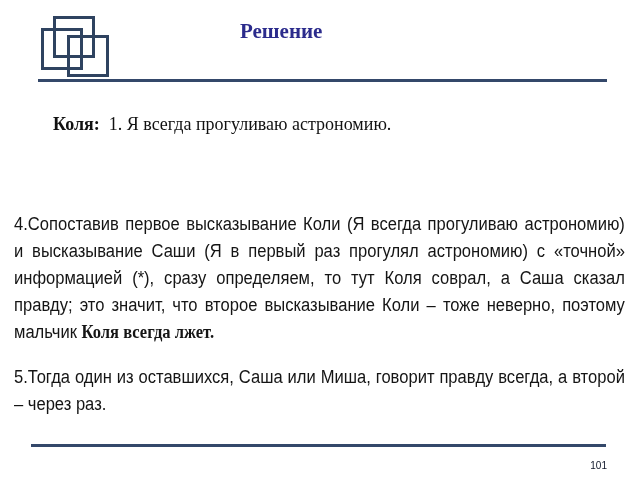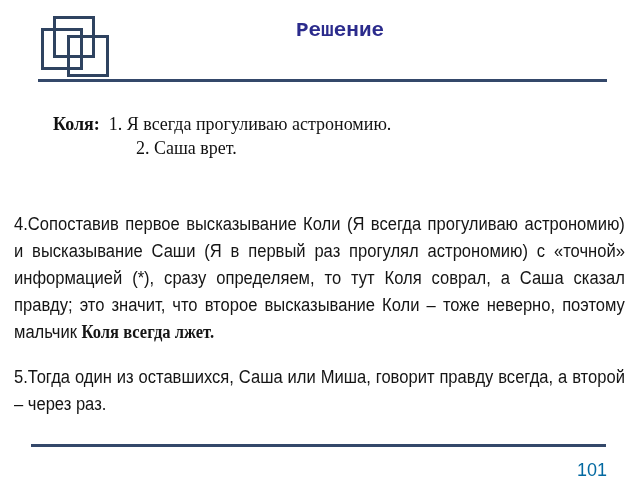--- a/index.html
+++ b/index.html
@@ -23,42 +23,40 @@
     .logo .sq {
       position: absolute;
       border: 3px solid #2f4360;
       box-sizing: border-box;
     }
     .title {
       position: absolute;
       left: 240px;
       top: 18px;
       width: 200px;
-      text-align: center;
       color: #2b2b8c;
       font-weight: bold;
       font-size: 21px;
       line-height: 26px;
-      font-family: Liberation Mono, monospace;
     }
     .rule {
       position: absolute;
       height: 3px;
       background: #34486a;
     }
     .rule.top { left: 38px; top: 79px; width: 569px; }
     .rule.bottom { left: 31px; top: 444px; width: 575px; }
     .dialog {
       position: absolute;
       left: 53px;
       top: 112px;
       font-size: 18px;
       line-height: 24px;
     }
-    .dialog .line { white-space: nowrap; }
+    .dialog .line { white-space: nowrap; text-align: center; }
     .dialog .speaker { font-weight: bold; }
     .dialog .indent { padding-left: 83px; }
     .para {
       position: absolute;
       left: 14px;
       width: 611px;
       font-family: "Liberation Sans", sans-serif;
       font-size: 18px;
       line-height: 27px;
       text-align: justify;
@@ -68,22 +66,22 @@
       width: 664px;
     }
     .para b { font-family: "Liberation Serif", serif; }
     .para.p4 { top: 211px; }
     .para.p5 { top: 364px; }
     .page-num {
       position: absolute;
       right: 33px;
       top: 460px;
       font-family: "Liberation Sans", sans-serif;
-      font-size: 18px;
-      color: #0369a1;
+      font-size: 10px;
+      color: #0f172a;
     }
   </style>
 </head>
 <body>
 
 <div class="logo">
   <div class="sq" style="left:53px; top:16px; width:42px; height:42px;"></div>
   <div class="sq" style="left:41px; top:28px; width:42px; height:42px;"></div>
   <div class="sq" style="left:67px; top:35px; width:42px; height:42px;"></div>
 </div>
@@ -92,23 +90,20 @@
   <div>Решение</div>
 </div>
 
 <div class="rule top"></div>
 
 <div class="dialog">
   <div class="line">
     <span class="speaker">Коля:</span>&nbsp;
     <span>1. Я всегда прогуливаю астрономию.</span>
   </div>
-  <div class="line indent">
-    <span>2. Саша врет.</span>
-  </div>
 </div>
 
 <div class="para p4">
   <span>4.Сопоставив первое высказывание Коли (Я всегда прогуливаю астрономию) и высказывание Саши (Я в первый раз прогулял астрономию) с «точной» информацией (*), сразу определяем, то тут Коля соврал, а Саша сказал правду; это значит, что второе высказывание Коли – тоже неверно, поэтому мальчик </span><b>Коля всегда лжет.</b>
 </div>
 
 <div class="para p5">
   <span>5.Тогда один из оставшихся, Саша или Миша, говорит правду всегда, а второй – через раз.</span>
 </div>
 

